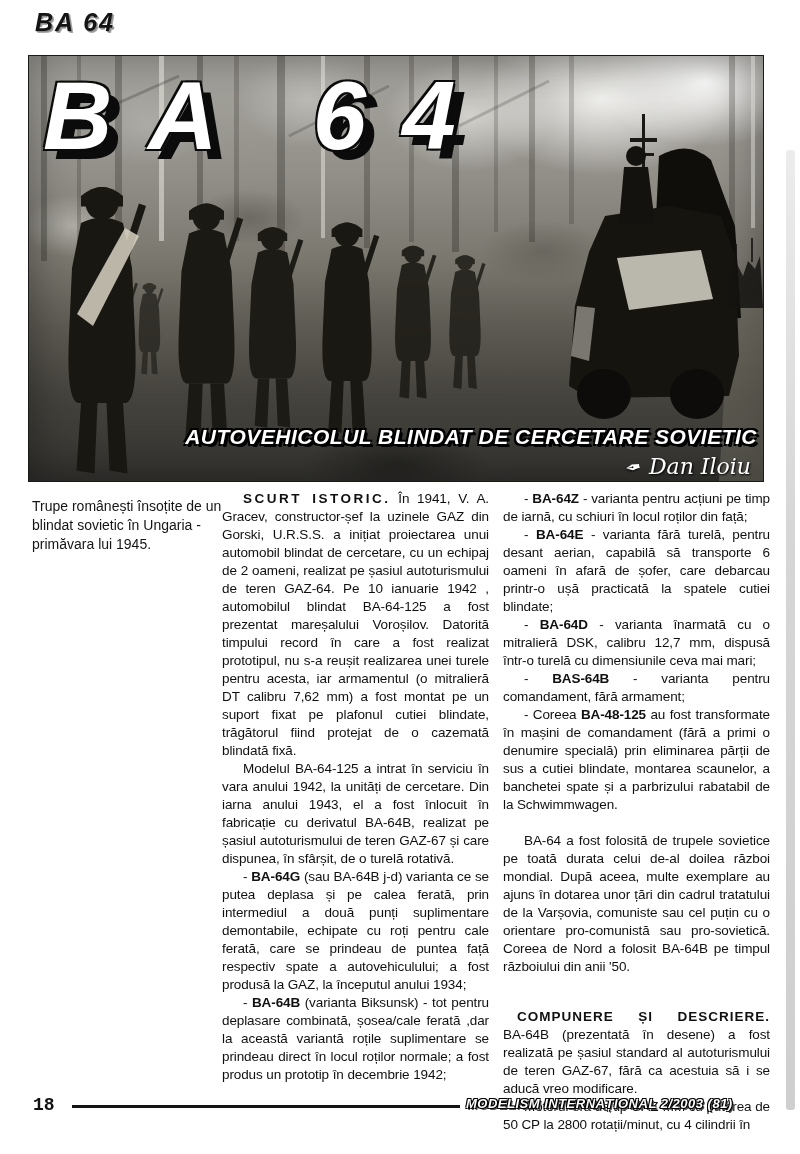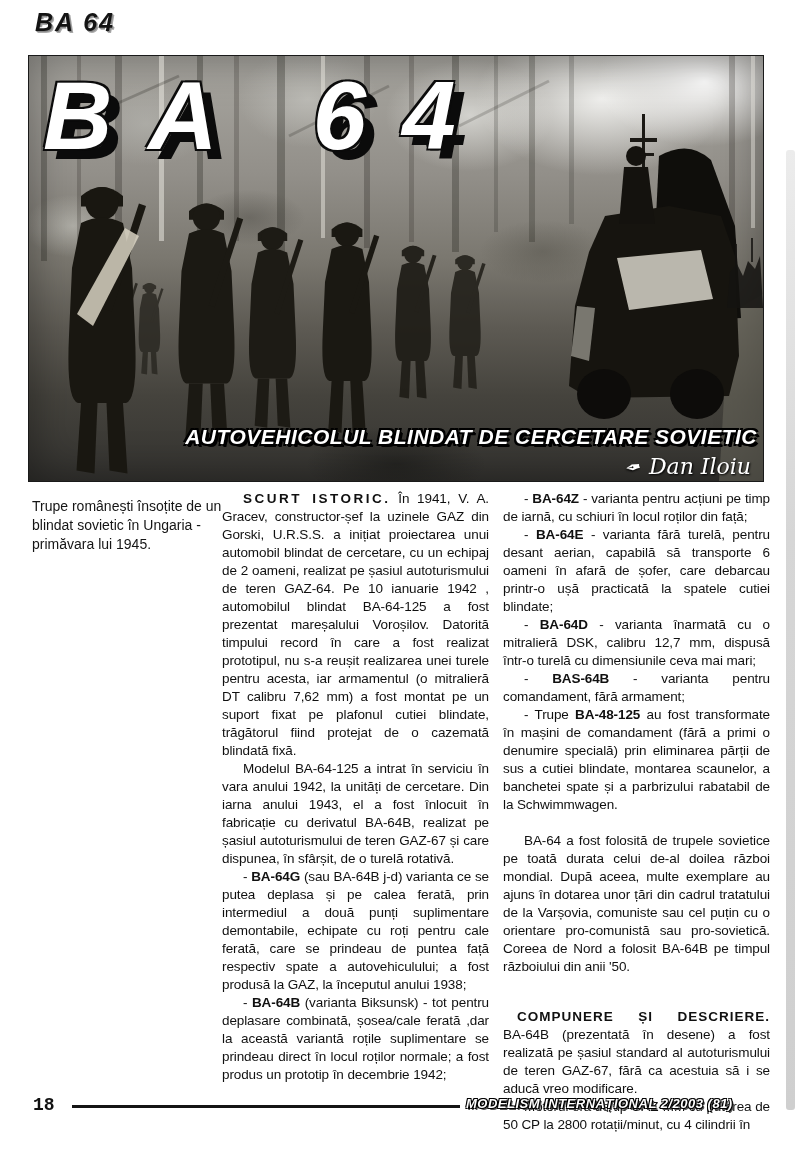--- a/index.html
+++ b/index.html
@@ -175,29 +175,29 @@
 </div>
 
 <div class="scan-edge"></div>
 
 <div class="caption">Trupe românești însoțite de un blindat sovietic în Ungaria - primăvara lui 1945.</div>
 
 <div class="article">
   <div class="col">
     <p class="para"><b class="blead sp">SCURT ISTORIC.</b><span> În 1941, V. A. Gracev, constructor-șef la uzinele GAZ din Gorski, U.R.S.S. a inițiat proiectarea unui automobil blindat de cercetare, cu un echipaj de 2 oameni, realizat pe șasiul autoturismului de teren GAZ-64. Pe 10 ianuarie 1942 , automobilul blindat BA-64-125 a fost prezentat mareșalului Voroșilov. Datorită timpului record în care a fost realizat prototipul, nu s-a reușit realizarea unei turele pentru acesta, iar armamentul (o mitralieră DT calibru 7,62 mm) a fost montat pe un suport fixat pe plafonul cutiei blindate, trăgătorul fiind protejat de o cazemată blindată fixă.</span></p>
     <p class="para"><span>Modelul BA-64-125 a intrat în serviciu în vara anului 1942, la unități de cercetare. Din iarna anului 1943, el a fost înlocuit în fabricație cu derivatul BA-64B, realizat pe șasiul autoturismului de teren GAZ-67 și care dispunea, în sfârșit, de o turelă rotativă.</span></p>
-    <p class="para"><span>- </span><b class="blead">BA-64G</b><span> (sau BA-64B j-d) varianta ce se putea deplasa și pe calea ferată, prin intermediul a două punți suplimentare demontabile, echipate cu roți pentru cale ferată, care se prindeau de puntea față respectiv spate a autovehiculului; a fost produsă la GAZ, la începutul anului 1938;</span></p>
+    <p class="para"><span>- </span><b class="blead">BA-64G</b><span> (sau BA-64B j-d) varianta ce se putea deplasa și pe calea ferată, prin intermediul a două punți suplimentare demontabile, echipate cu roți pentru cale ferată, care se prindeau de puntea față respectiv spate a autovehiculului; a fost produsă la GAZ, la începutul anului 1934;</span></p>
     <p class="para"><span>- </span><b class="blead">BA-64B</b><span> (varianta Biksunsk) - tot pentru deplasare combinată, șosea/cale ferată ,dar la această variantă roțile suplimentare se prindeau direct în locul roților normale; a fost produs un prototip în decembrie 1942;</span></p>
   </div>
   <div class="col">
     <p class="para"><span>- </span><b class="blead">BA-64Z</b><span> - varianta pentru acțiuni pe timp de iarnă, cu schiuri în locul roților din față;</span></p>
     <p class="para"><span>- </span><b class="blead">BA-64E</b><span> - varianta fără turelă, pentru desant aerian, capabilă să transporte 6 oameni în afară de șofer, care debarcau printr-o ușă practicată la spatele cutiei blindate;</span></p>
     <p class="para"><span>- </span><b class="blead">BA-64D</b><span> - varianta înarmată cu o mitralieră DSK, calibru 12,7 mm, dispusă într-o turelă cu dimensiunile ceva mai mari;</span></p>
     <p class="para"><span>- </span><b class="blead">BAS-64B</b><span> - varianta pentru comandament, fără armament;</span></p>
-    <p class="para"><span>- Trupe </span><b class="blead">BA-48-125</b><span> au fost transformate în mașini de comandament (fără a primi o denumire specială) prin eliminarea părții de sus a cutiei blindate, montarea scaunelor, a banchetei spate și a parbrizului rabatabil de la Schwimmwagen.</span></p>
+    <p class="para"><span>- Coreea </span><b class="blead">BA-48-125</b><span> au fost transformate în mașini de comandament (fără a primi o denumire specială) prin eliminarea părții de sus a cutiei blindate, montarea scaunelor, a banchetei spate și a parbrizului rabatabil de la Schwimmwagen.</span></p>
     <p class="para gap-top"><span>BA-64 a fost folosită de trupele sovietice pe toată durata celui de-al doilea război mondial. După aceea, multe exemplare au ajuns în dotarea unor țări din cadrul tratatului de la Varșovia, comuniste sau cel puțin cu o orientare pro-comunistă sau pro-sovietică. Coreea de Nord a folosit BA-64B pe timpul războiului din anii '50.</span></p>
     <p class="para gap-top heading-line"><b class="blead">COMPUNERE ȘI DESCRIERE.</b></p>
     <p class="para noindent"><span>BA-64B (prezentată în desene) a fost realizată pe șasiul standard al autoturismului de teren GAZ-67, fără ca acestuia să i se aducă vreo modificare.</span></p>
     <p class="para"><span>Motorul era de tip GAZ-MM cu puterea de 50 CP la 2800 rotații/minut, cu 4 cilindrii în</span></p>
   </div>
 </div>
 
 <div class="page-number">18</div>
 <div class="footer-rule"></div>
 <div class="magazine">MODELISM INTERNAȚIONAL 2/2003 (81)</div>

